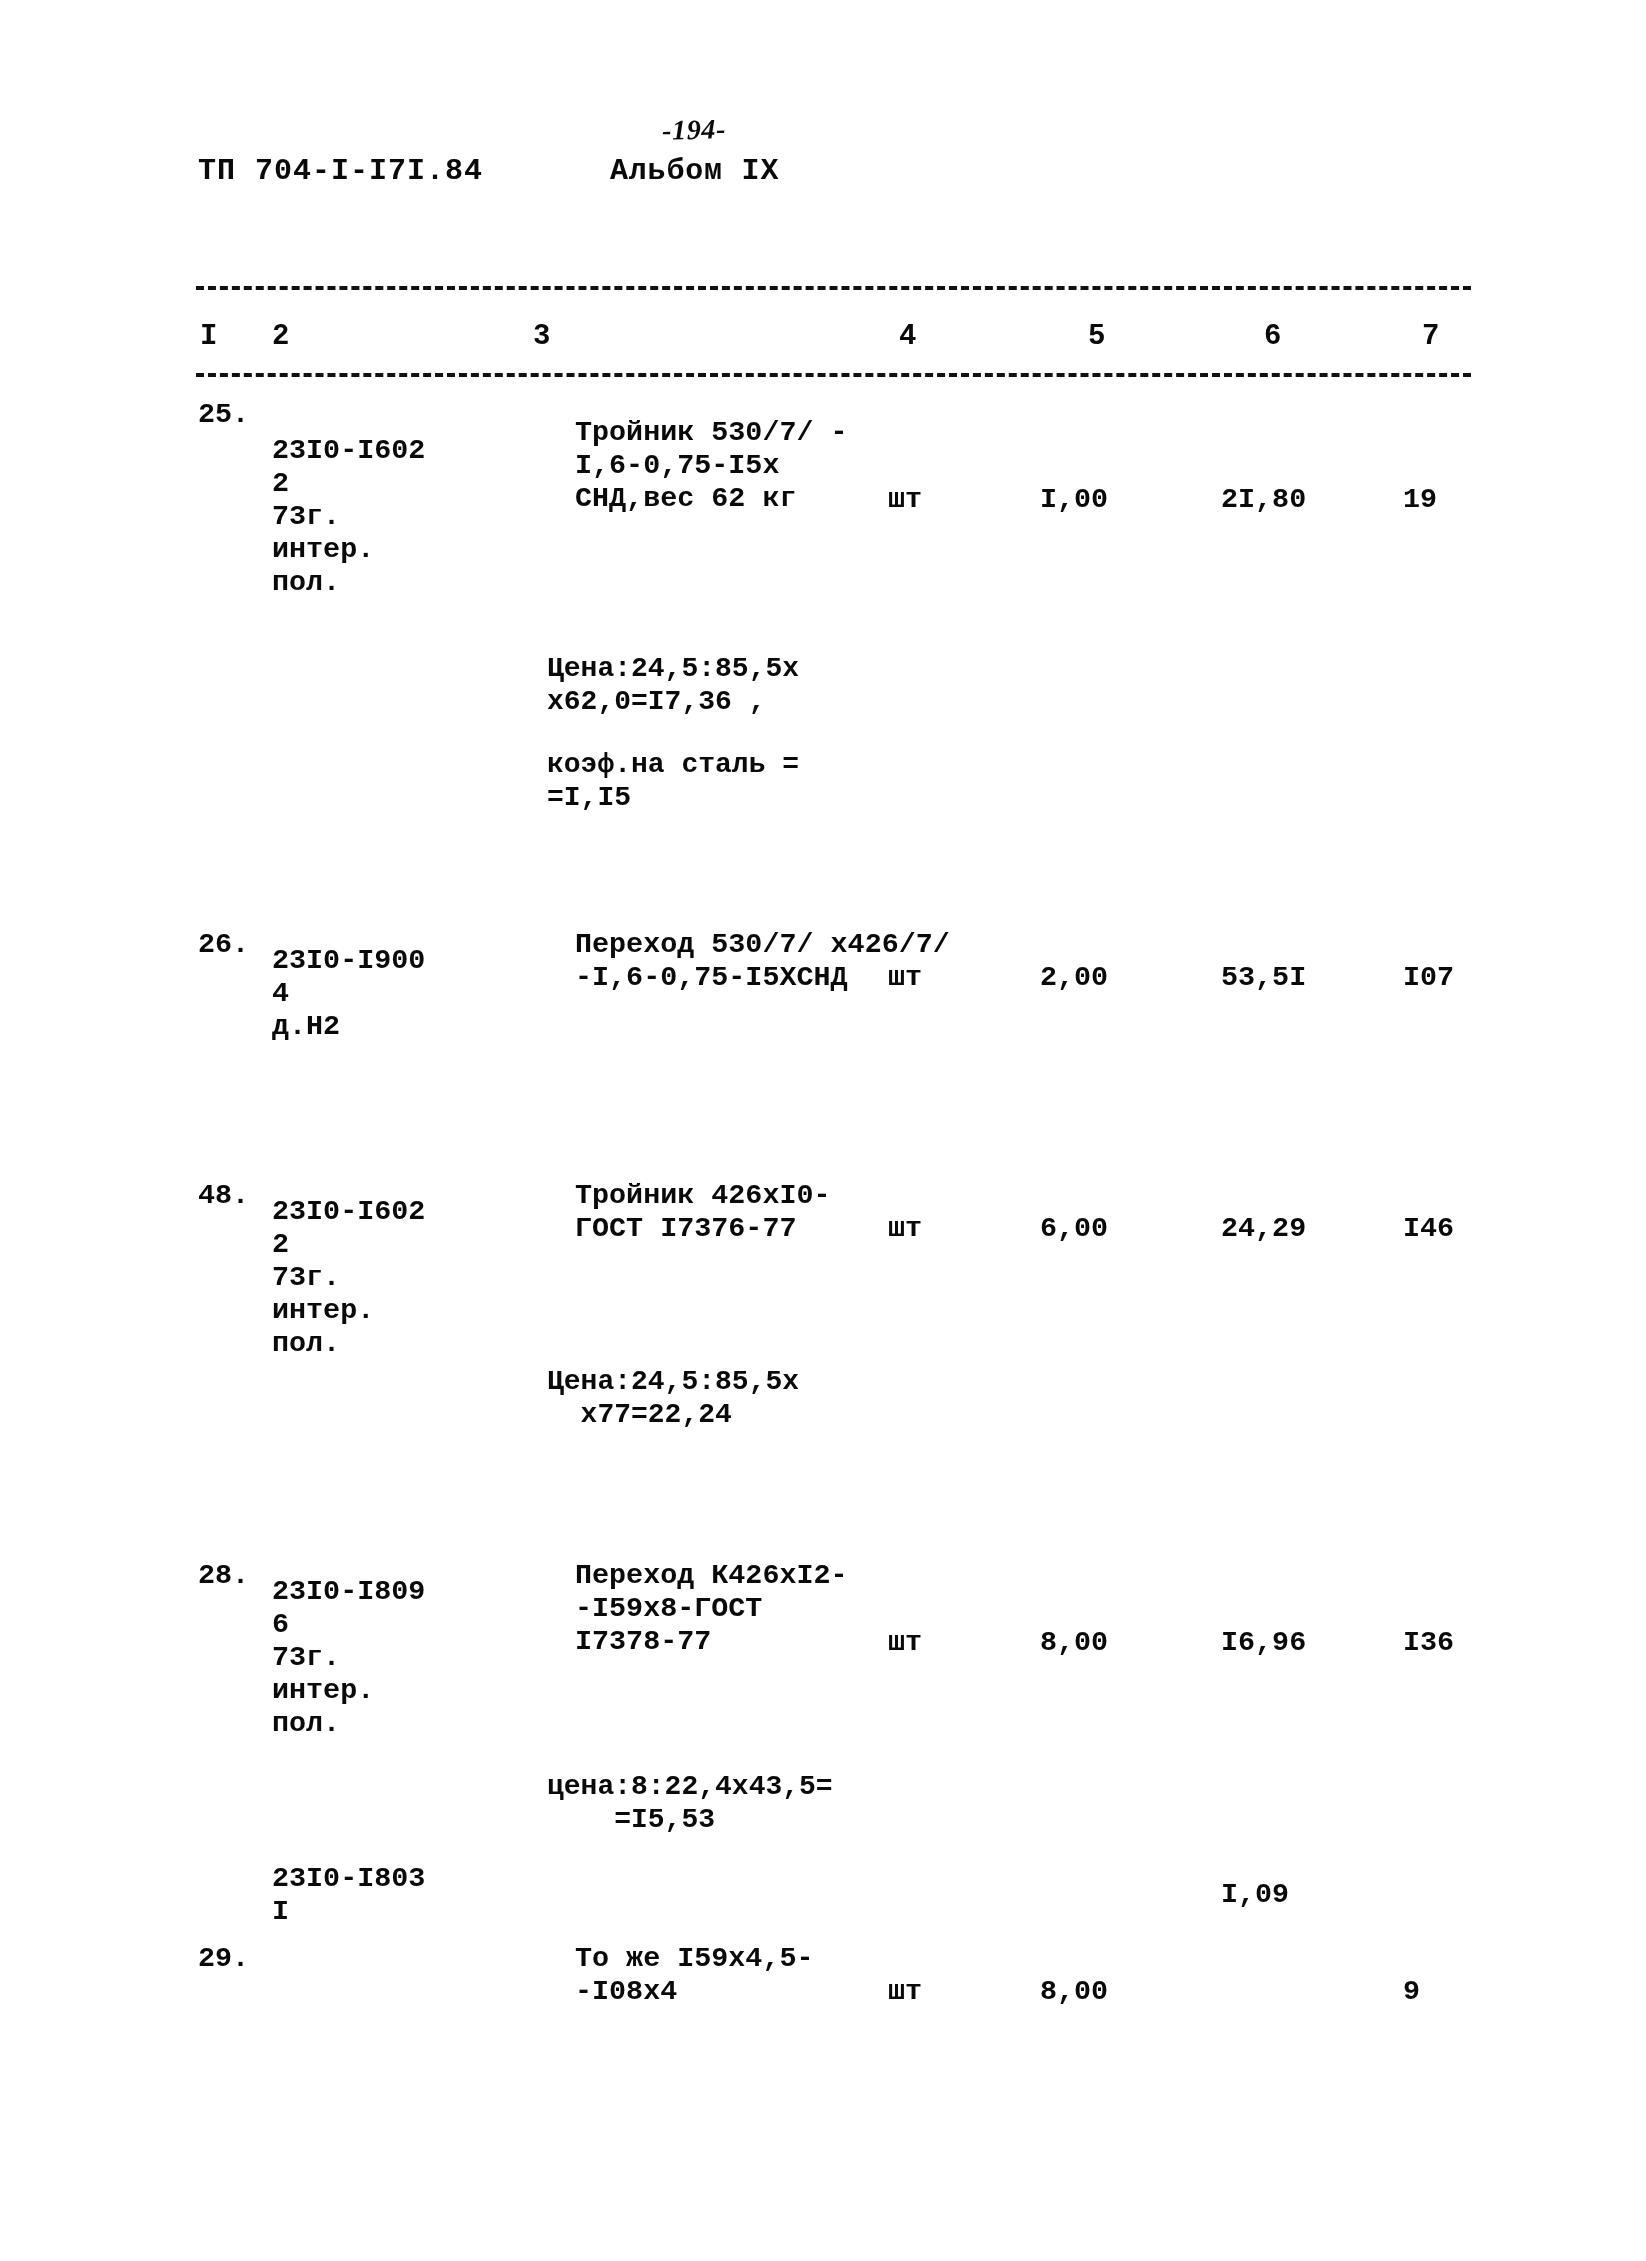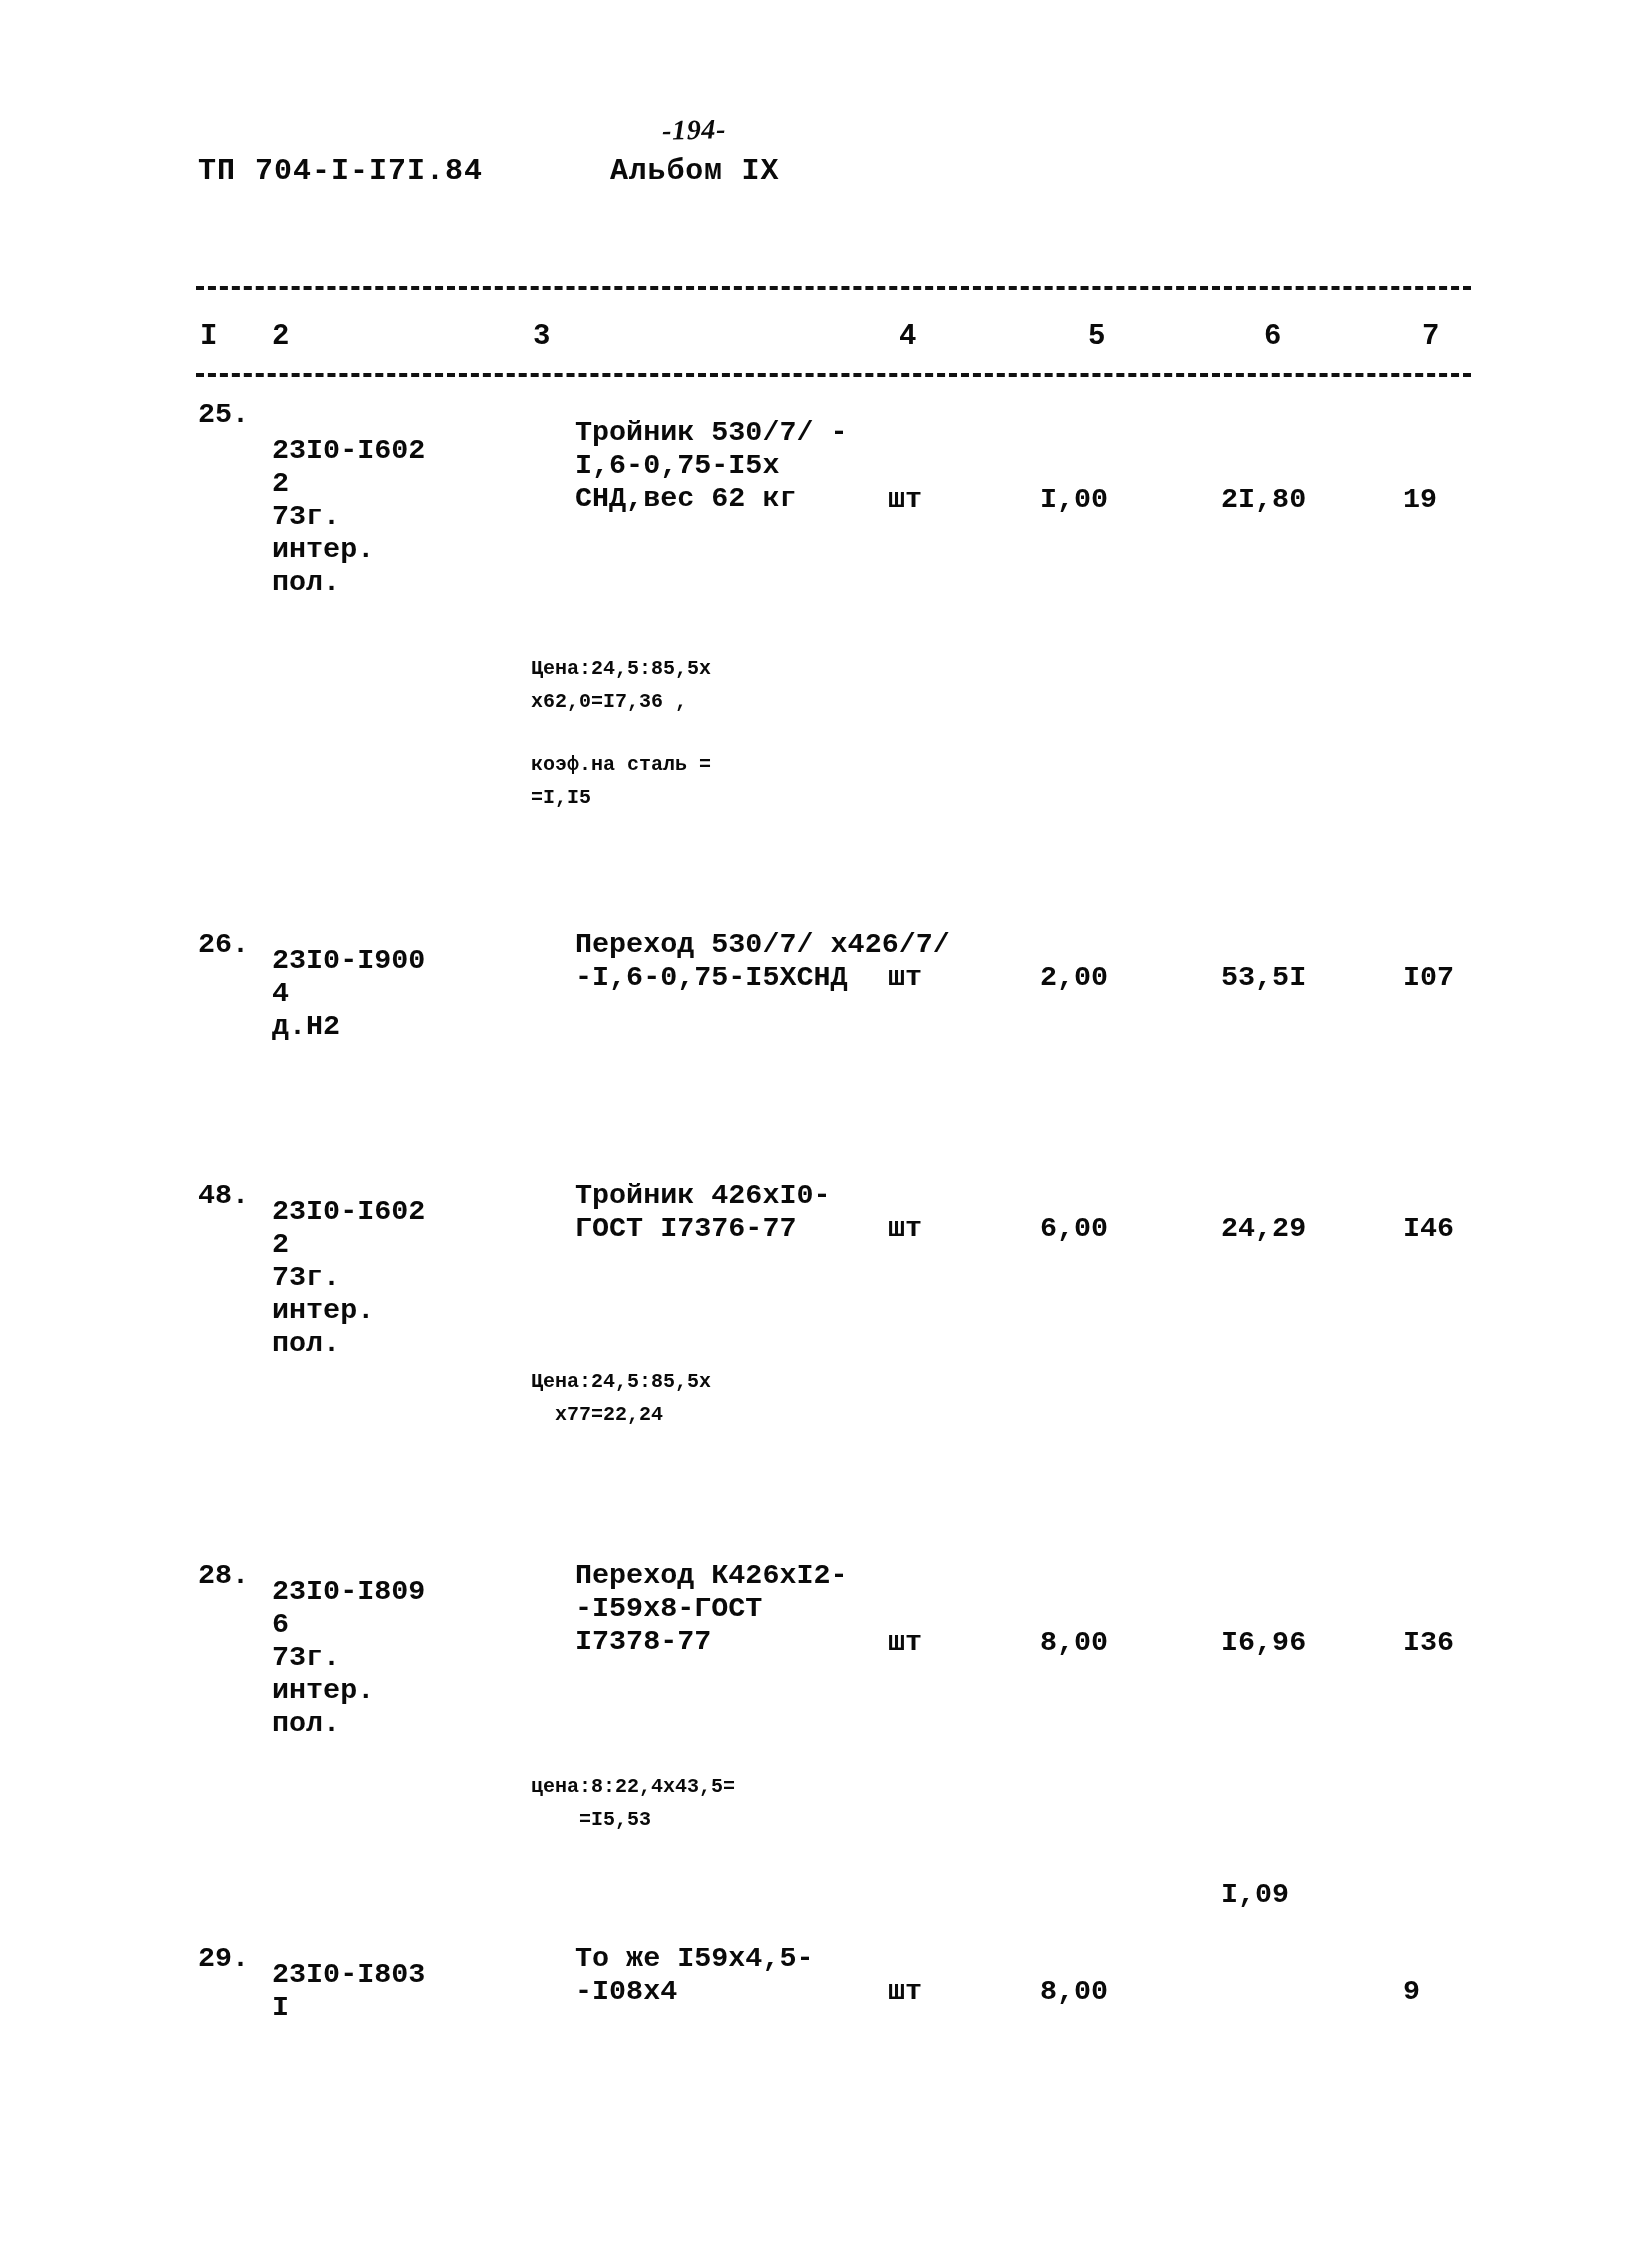--- a/index.html
+++ b/index.html
@@ -100,23 +100,23 @@
   .c-num   { left: 198px; }
   .c-code  { left: 272px; margin-top: 16px; }
   .c-name  { left: 531px; margin-left: 44px; }
   .c-unit  { left: 888px; }
   .c-qty   { left: 1040px; }
   .c-price { left: 1221px; }
   .c-total { left: 1403px; }
 
   .note {
     position: absolute;
-    left: 531px;
-    font-family: "Liberation Mono", monospace;
-    font-size: 20px;
+    left: 547px;
+    font-family: "Liberation Mono", monospace;
+    font-size: 28px;
     font-weight: 700;
     line-height: 33px;
     white-space: pre;
   }
 </style>
 </head>
 <body>
 
 <div class="page">
 
@@ -199,21 +199,21 @@
     <div class="cell c-unit" style="top:1626px">шт</div>
     <div class="cell c-qty" style="top:1626px">8,00</div>
     <div class="cell c-price" style="top:1626px">I6,96</div>
     <div class="cell c-total" style="top:1626px">I36</div>
     <div class="note" style="top:1770px">цена:8:22,4х43,5=
     =I5,53</div>
   </div>
 
   <div class="row" style="top:0">
     <div class="cell c-num" style="top:1942px">29.</div>
-    <div class="cell c-code" style="top:1942px">23I0-I803
+    <div class="cell c-code" style="top:1846px">23I0-I803
 I</div>
     <div class="cell c-name" style="top:1942px">То же I59х4,5-
 -I08х4</div>
     <div class="cell c-unit" style="top:1975px">шт</div>
     <div class="cell c-qty" style="top:1975px">8,00</div>
     <div class="cell c-price" style="top:1878px">I,09</div>
     <div class="cell c-total" style="top:1975px">9</div>
   </div>
 
 </div>

